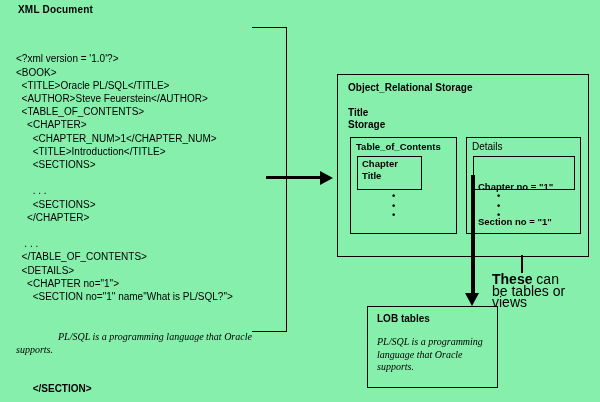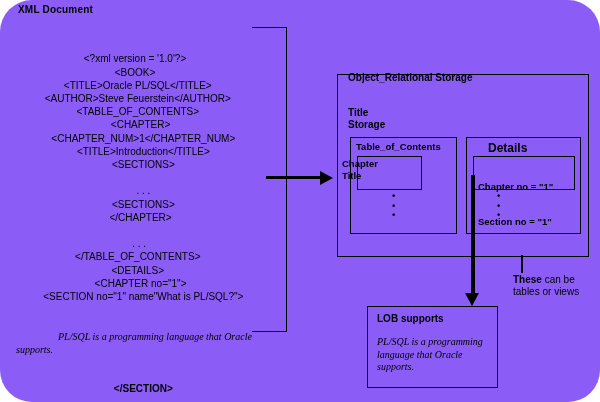--- a/index.html
+++ b/index.html
@@ -8,41 +8,40 @@
     background: #ffffff;
   }
   body {
     font-family: "Liberation Sans", sans-serif;
     color: #000000;
   }
   #canvas {
     position: relative;
     width: 600px;
     height: 402px;
-    background: #8b5cf6;
+    background: #86efac;
     overflow: hidden;
-    border-radius: 32px;
   }
   .abs { position: absolute; }
 
   
   #xml-heading {
     left: 18px; top: 4px;
     font-size: 10px;
     font-weight: bold;
     letter-spacing: 0.2px;
   }
   #xml-code {
     left: 16px; top: 26px;
     width: 238px;
     font-size: 10px;
     line-height: 13.2px;
     white-space: pre-wrap;
   }
-  .xml-line { white-space: pre; text-align: center; }
+  .xml-line { white-space: pre; }
   .xml-italic {
     font-style: italic;
     font-family: "Liberation Serif", serif;
     font-size: 10px;
     white-space: normal;
     display: block;
     text-indent: 42px;
   }
 
   
@@ -74,21 +73,21 @@
     border-bottom: 7.2px solid transparent;
   }
 
   
   #ors-box {
     left: 337px; top: 74px;
     width: 250px; height: 181px;
     border: 1.6px solid #000;
   }
   #ors-title {
-    left: 348px; top: 72px;
+    left: 348px; top: 82px;
     font-size: 10px;
     font-weight: bold;
   }
   #ors-cols {
     left: 348px; top: 107px;
     font-size: 10px;
     line-height: 11.8px;
     font-weight: bold;
   }
 
@@ -102,42 +101,42 @@
     left: 356px; top: 141px;
     font-size: 9.5px;
     font-weight: bold;
   }
   #toc-row {
     left: 357px; top: 156px;
     width: 63px; height: 32px;
     border: 1.6px solid #000;
   }
   #toc-row-text {
-    left: 342px; top: 158px;
+    left: 362px; top: 158px;
     font-size: 9.5px;
     line-height: 11.6px;
     font-weight: bold;
   }
   #toc-dots {
     left: 392px; top: 191px;
     font-size: 9.5px;
     line-height: 9.5px;
     font-weight: bold;
     text-align: center;
   }
 
   #det-box {
     left: 466px; top: 137px;
     width: 113px; height: 95px;
     border: 1.6px solid #000;
   }
   #det-title {
-    left: 488px; top: 141px;
-    font-size: 12px;
-    font-weight: bold;
+    left: 472px; top: 141px;
+    font-size: 10px;
+    font-weight: normal;
   }
   #det-row {
     left: 473px; top: 156px;
     width: 100px; height: 32px;
     border: 1.6px solid #000;
   }
   #det-row-text {
     left: 478px; top: 158px;
     font-size: 9.5px;
     line-height: 11.6px;
@@ -166,23 +165,23 @@
     border-right: 7.6px solid transparent;
   }
 
   
   #callout-line {
     left: 521px; top: 255px;
     width: 1.6px; height: 18px;
     background: #000;
   }
   #callout-text {
-    left: 513px; top: 274px;
+    left: 492px; top: 274px;
     width: 82px;
-    font-size: 10px;
+    font-size: 14px;
     line-height: 11.5px;
   }
   #callout-text b { font-weight: bold; }
 
   
   #lob-box {
     left: 367px; top: 306px;
     width: 129px; height: 80px;
     border: 1.6px solid #000;
   }
@@ -253,16 +252,16 @@
 
   <div class="abs" id="lob-arrow-shaft"></div>
   <div class="abs" id="lob-arrow-head"></div>
 
   <div class="abs" id="callout-line"></div>
   <div class="abs" id="callout-text">
     <b>These</b><span> can be tables or views</span>
   </div>
 
   <div class="abs" id="lob-box"></div>
-  <div class="abs" id="lob-title">LOB supports</div>
+  <div class="abs" id="lob-title">LOB tables</div>
   <div class="abs" id="lob-text">PL/SQL is a programming language that Oracle supports.</div>
 
 </div>
 
 </body></html>

